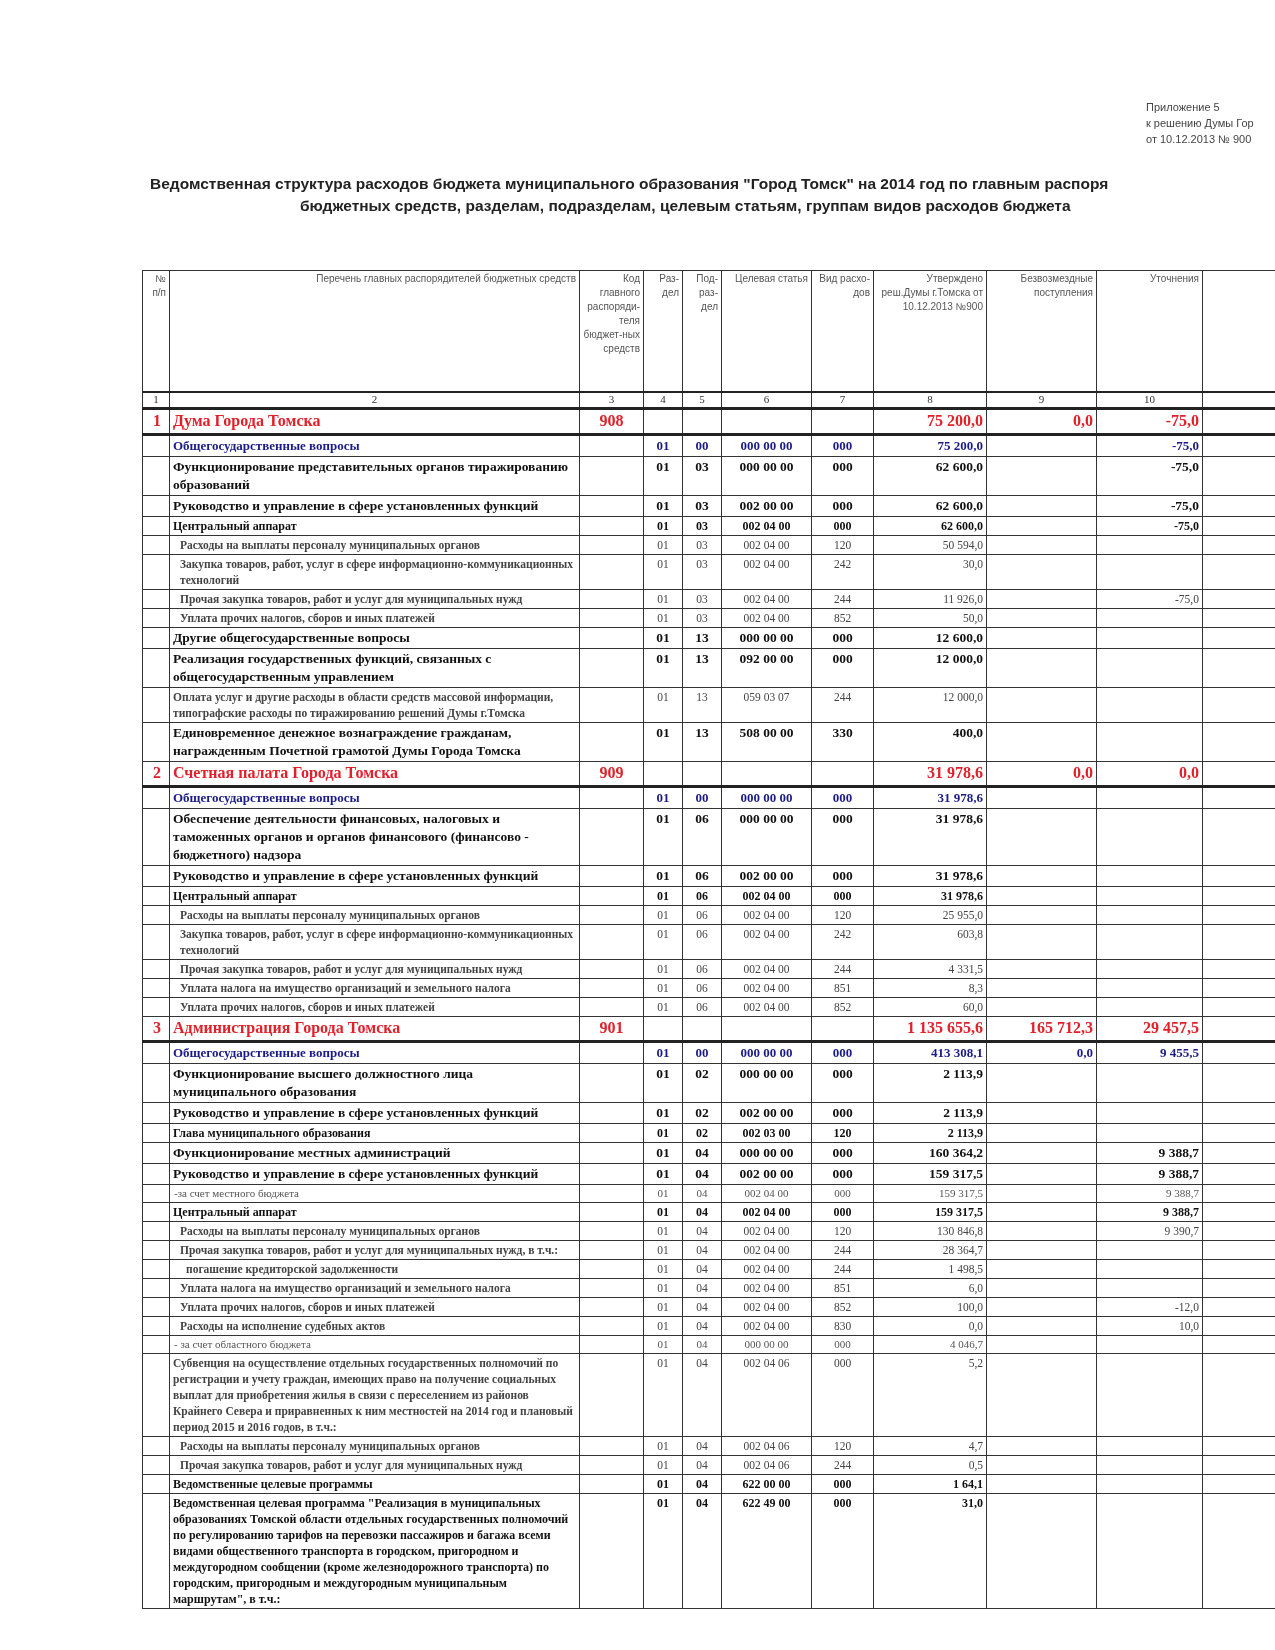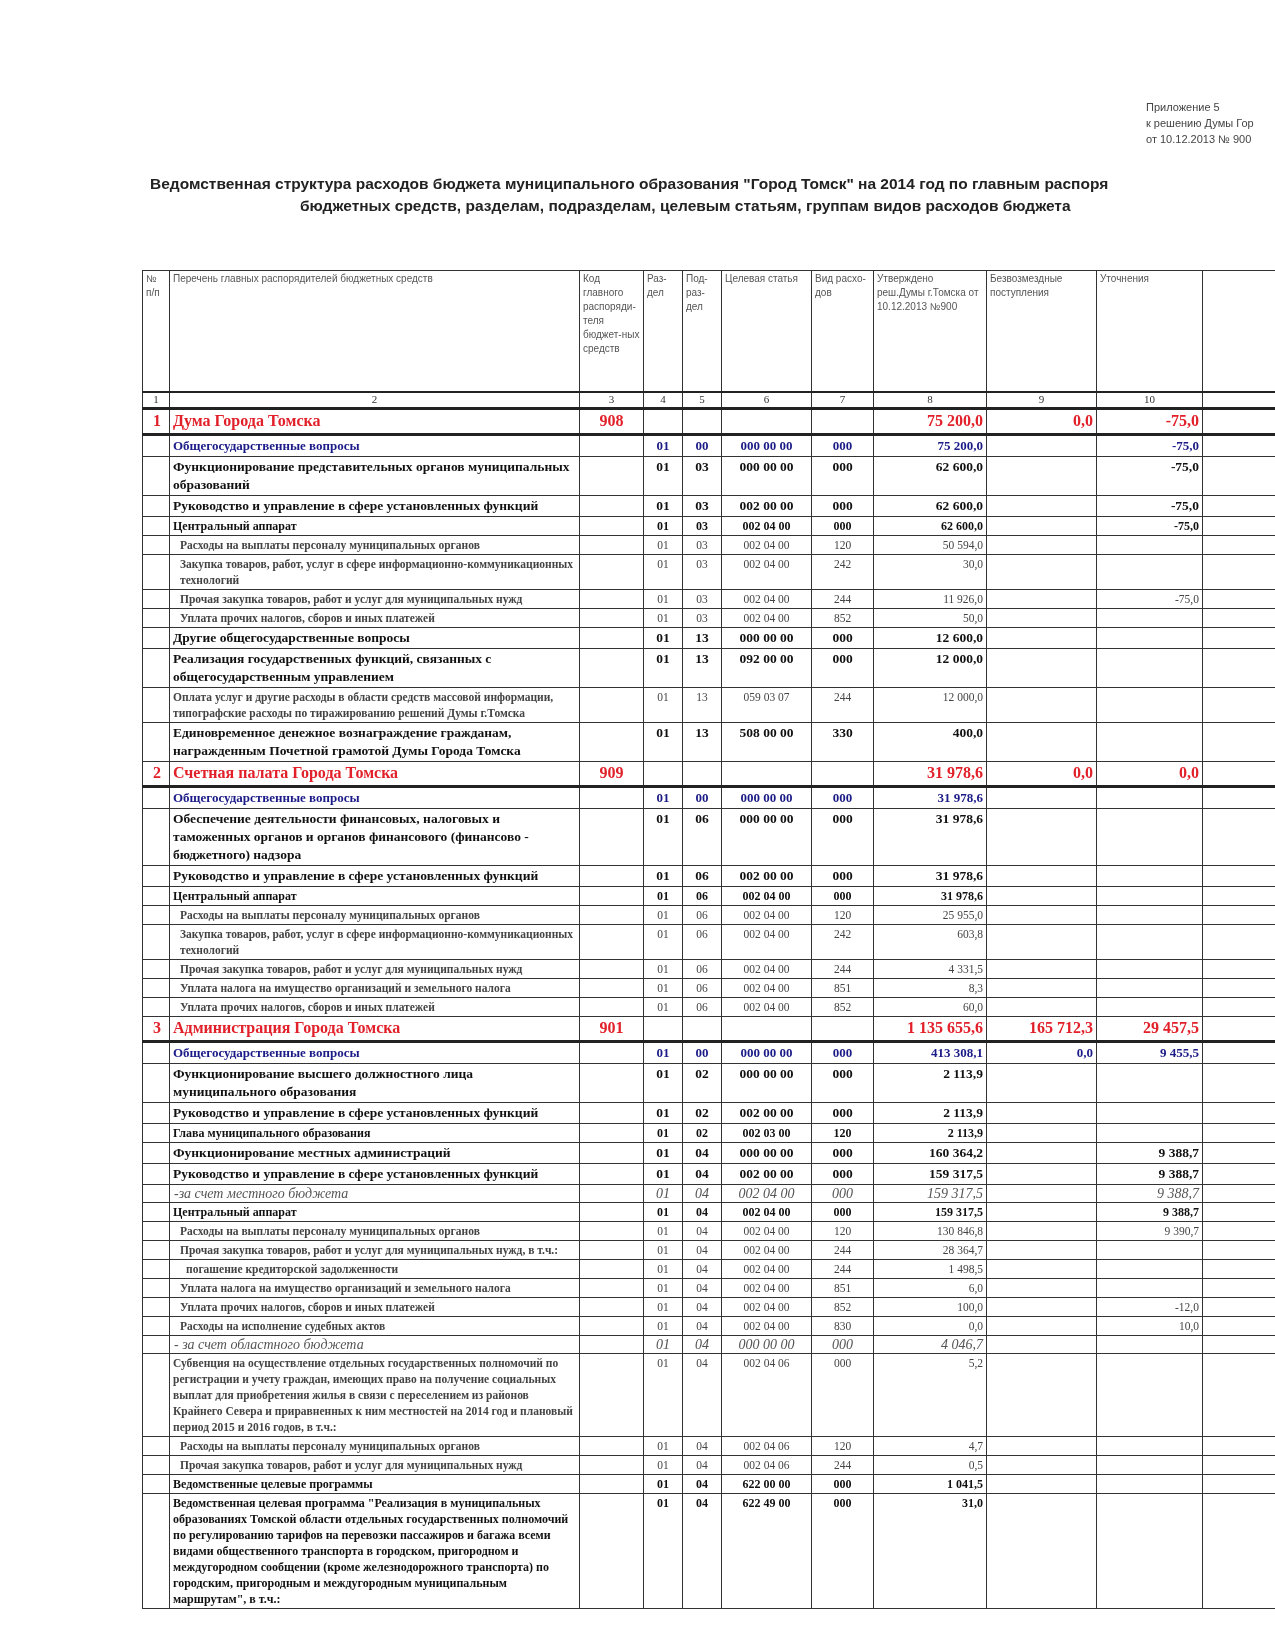--- a/index.html
+++ b/index.html
@@ -19,36 +19,36 @@
     position: absolute; left: 142px; top: 270px;
     border-collapse: collapse; table-layout: fixed;
     width: 1160px;
   }
   table.grid td, table.grid th {
     border: 1px solid #333; padding: 1px 3px; vertical-align: top;
     font-family: "Liberation Serif", serif; overflow: hidden;
   }
   table.grid th {
     font-family: "Liberation Sans", sans-serif; font-weight: normal; font-size: 10px;
-    color: #555; line-height: 14px; text-align: left; height: 118px;
+    color: #555; line-height: 14px; text-align: right; height: 118px;
     border-bottom: 2px solid #222;
     margin-left: 43px;
   }
   table.grid tr.colnums td {
     font-size: 11px; color: #333; text-align: center; height: 14px; padding: 0 3px;
     border-bottom: 3px solid #222; line-height: 13px;
   }
   td.c { text-align: center; }
   td.r { text-align: right; }
   tr.dept td { color: #e2202a; font-weight: bold; font-size: 16px; height: 21px; line-height: 20px; border-bottom: 3px solid #222; }
   tr.sect td { color: #1b1b88; font-weight: bold; font-size: 13px; line-height: 18px; }
   tr.b1 td { font-weight: bold; font-size: 13.5px; color: #111; line-height: 18px; }
   tr.b2 td { font-weight: bold; font-size: 12px; color: #111; line-height: 16px; }
   tr.n td { font-size: 11.5px; color: #444; line-height: 16px; }
-  tr.it td { font-size: 14px; color: #555; font-style: italic; line-height: 15px; margin-top: 28px; }
+  tr.it td { font-size: 11px; color: #555; line-height: 15px; margin-top: 28px; }
   tr.n td.name { padding-left: 10px; font-weight: bold; }
   tr.n.indent2 td.name { padding-left: 16px; }
   tr.n.noindent td.name { padding-left: 3px; margin-left: 40px; }
   tr.it td.name { padding-left: 4px; }
   td.num { padding: 1px 2px; text-align: center; }
   tr.dept td.num { text-align: right; padding-right: 8px; }
 </style>
 </head>
 <body>
 
@@ -127,21 +127,21 @@
         <td class="c">00</td>
         <td class="c">000 00 00</td>
         <td class="c">000</td>
         <td class="r">75 200,0</td>
         <td class="r"></td>
         <td class="r">-75,0</td>
         <td></td>
       </tr>
       <tr class="b1">
         <td class="num"></td>
-        <td class="name">Функционирование представительных органов муниципальных образований</td>
+        <td class="name">Функционирование представительных органов тиражированию образований</td>
         <td class="c"></td>
         <td class="c">01</td>
         <td class="c">03</td>
         <td class="c">000 00 00</td>
         <td class="c">000</td>
         <td class="r">62 600,0</td>
         <td class="r"></td>
         <td class="r">-75,0</td>
         <td></td>
       </tr>
@@ -653,21 +653,21 @@
         <td></td>
       </tr>
       <tr class="b2">
         <td class="num"></td>
         <td class="name">Ведомственные целевые программы</td>
         <td class="c"></td>
         <td class="c">01</td>
         <td class="c">04</td>
         <td class="c">622 00 00</td>
         <td class="c">000</td>
-        <td class="r">1 041,5</td>
+        <td class="r">1 64,1</td>
         <td class="r"></td>
         <td class="r"></td>
         <td></td>
       </tr>
       <tr class="b2">
         <td class="num"></td>
         <td class="name">Ведомственная целевая программа "Реализация в муниципальных образованиях Томской области отдельных государственных полномочий по регулированию тарифов на перевозки пассажиров и багажа всеми видами общественного транспорта в городском, пригородном и междугородном сообщении (кроме железнодорожного транспорта) по городским, пригородным и междугородным муниципальным маршрутам", в т.ч.:</td>
         <td class="c"></td>
         <td class="c">01</td>
         <td class="c">04</td>

